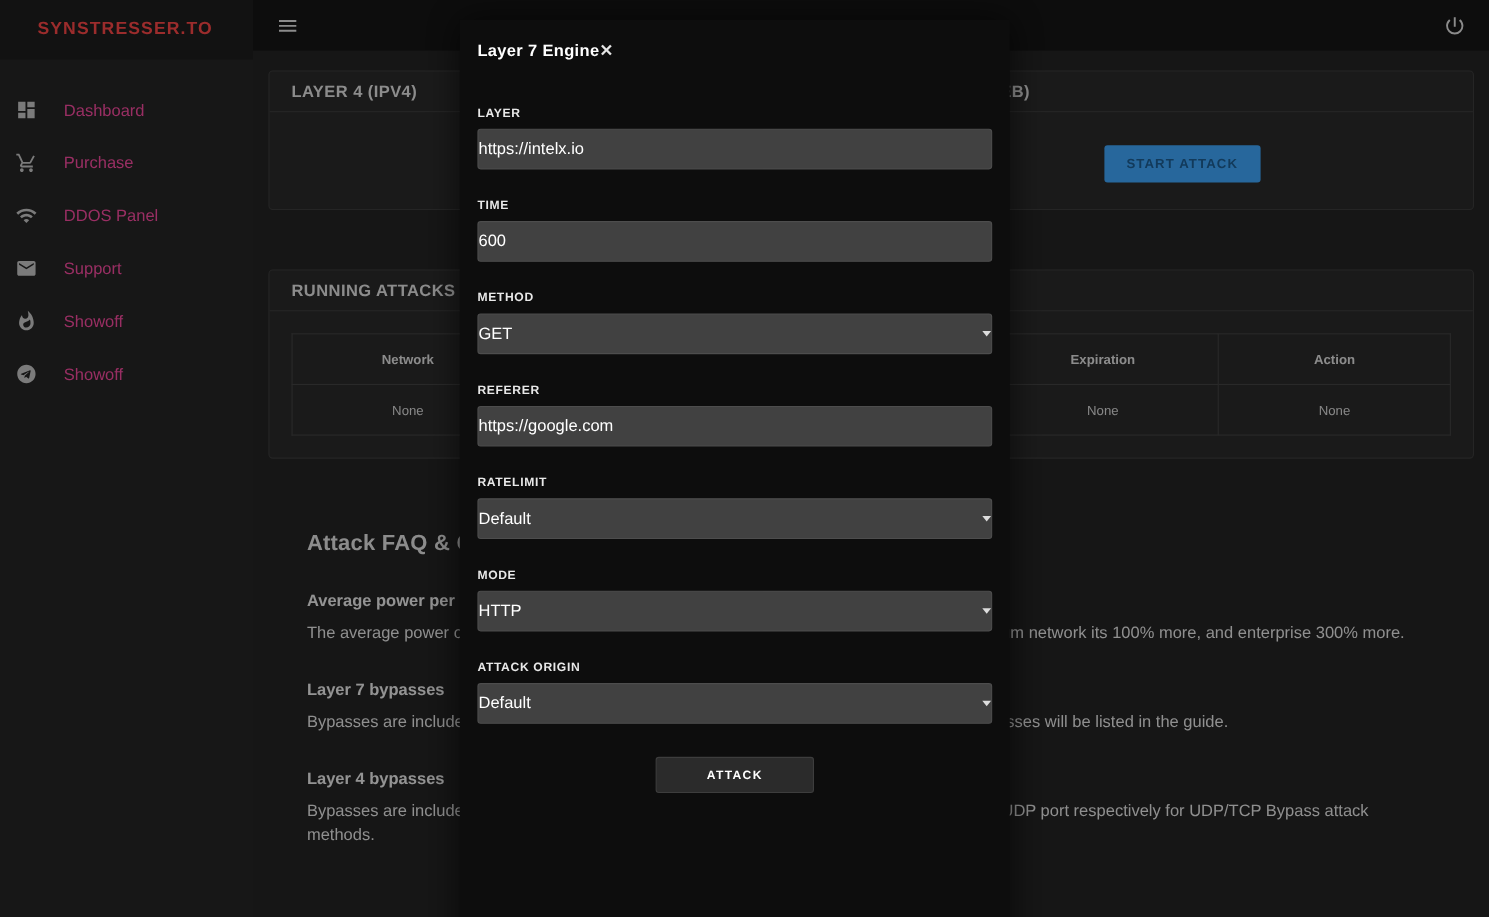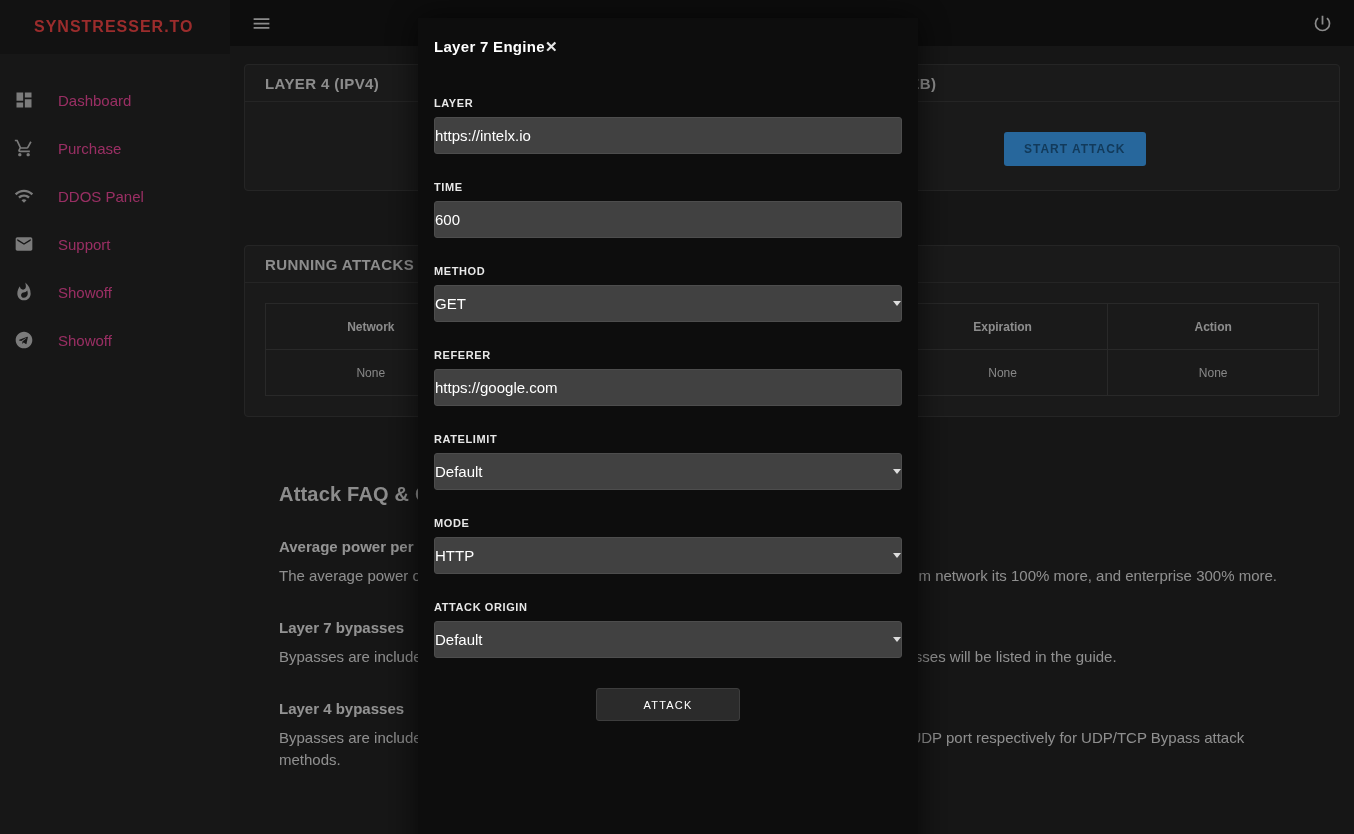--- a/index.html
+++ b/index.html
@@ -97,21 +97,21 @@
   }
   .finput { outline:none; }
   .fselect { display:flex; align-items:center; justify-content:space-between; cursor:pointer; }
   .chev {
     width:0; height:0; border-left:4px solid transparent; border-right:4px solid transparent;
     border-top:5px solid #dddddd; margin-left:8px; flex-shrink:0;
   }
   .btn-row { display:flex; justify-content:center; margin-top:30px; }
   .attack-btn {
     min-width:144px; height:33px; background:#2b2b2b; border:1px solid #3d3d3d;
-    border-radius:3px; color:#ffffff; font-size:11px; font-weight:normal;
+    border-radius:3px; color:#ffffff; font-size:11px; font-weight:bold;
     letter-spacing:1.2px; cursor:pointer; font-family:"Liberation Sans", sans-serif;
   }
 </style>
 </head>
 <body>
 
 <div class="app">
 
   <aside class="sidebar">
     <div class="brand">SYNSTRESSER.TO</div>

